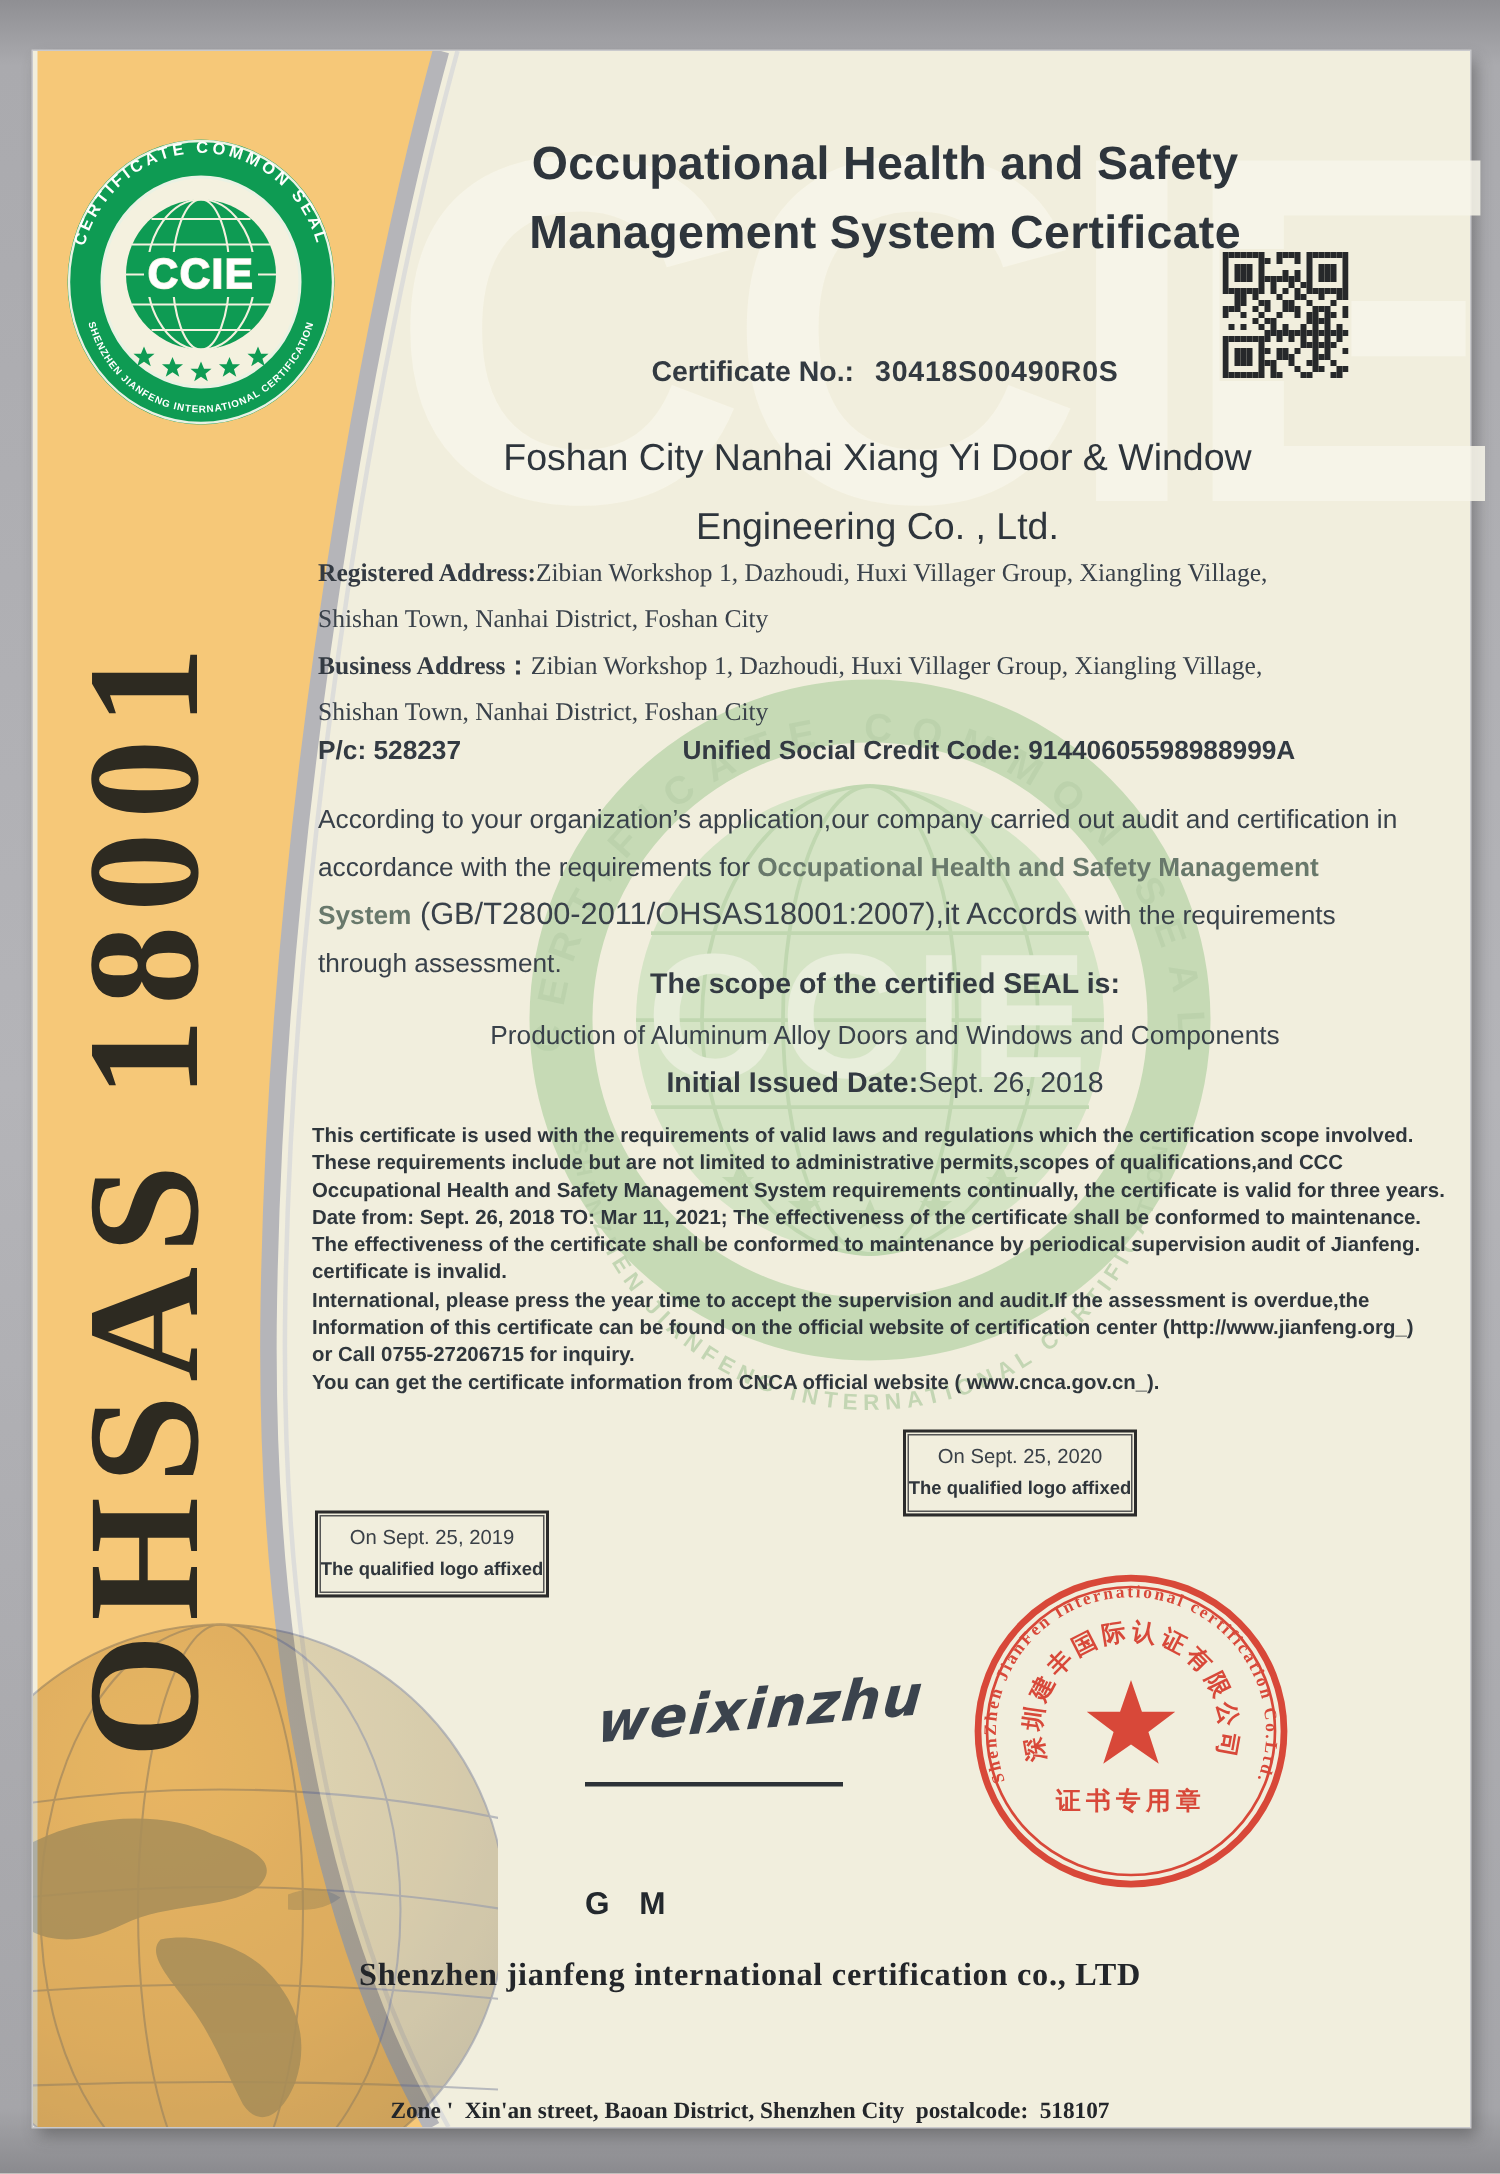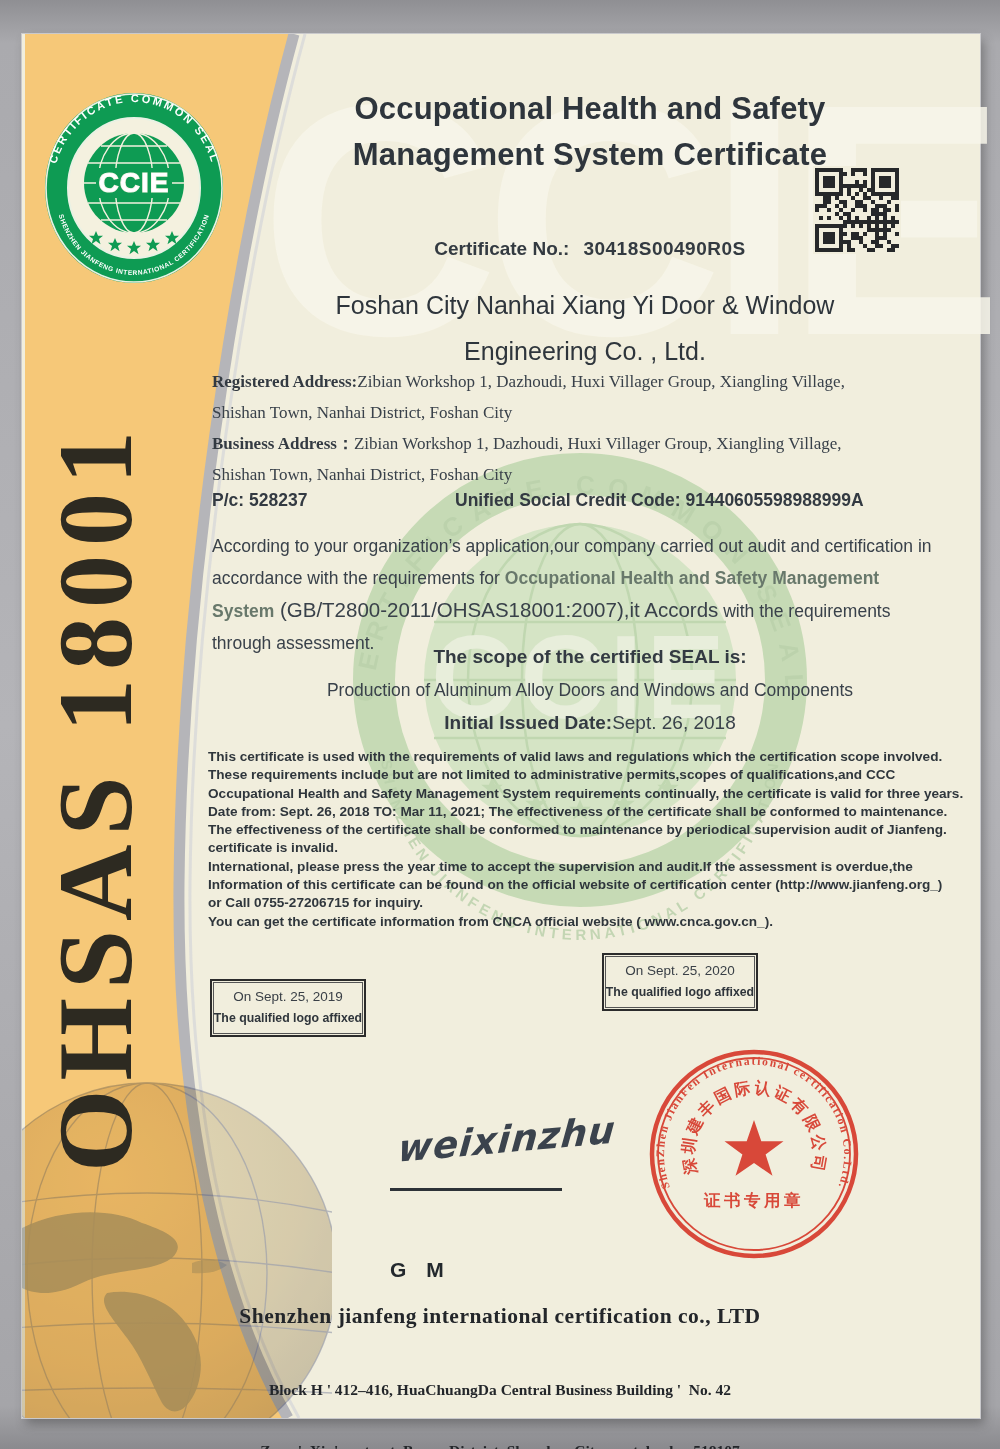--- a/index.html
+++ b/index.html
@@ -50,21 +50,21 @@
     text-align:center;background:transparent;z-index:6;}
   .datebox .l1{font-size:13.5px;margin-top:8px;color:#3a4047;}
   .datebox .l2{font-size:12.3px;font-weight:700;margin-top:7px;color:#2f353b;}
   .sig{left:398px;top:1118px;width:220px;font-family:"DejaVu Sans",sans-serif;font-style:italic;font-weight:600;
     font-size:37px;color:#3b434d;transform:rotate(-5deg) skewX(-10deg);letter-spacing:1px;z-index:6;}
   .sigline{left:390px;top:1188px;width:172px;height:3px;background:#2d3237;z-index:6;}
   .gm{left:390px;top:1258px;width:172px;text-align:left;font-size:21px;font-weight:700;letter-spacing:7px;color:#23282d;z-index:6;}
   .stamp-svg{left:644px;top:1044px;z-index:7;opacity:.92;}
   .footer{left:120px;top:1268px;width:760px;text-align:center;z-index:6;
     font-family:"Liberation Serif",serif;color:#23262a;white-space:pre;}
-  .footer .f-co{font-size:21.5px;font-weight:bold;letter-spacing:.5px;margin-bottom:12px;}
+  .footer .f-co{font-size:21.5px;font-weight:bold;letter-spacing:.5px;margin-bottom:30px;}
   .footer .f-ad{font-size:15.5px;font-weight:bold;line-height:25px;}
   .ohsas{
     left:34px;top:1262px;width:930px;height:130px;z-index:5;
     transform:rotate(-90deg);transform-origin:0 0;
     font-family:"Liberation Serif","DejaVu Serif",serif;font-weight:bold;
     font-size:106px;letter-spacing:9px;color:#2d2a21;text-align:center;line-height:124px;
   }
 </style>
 </head>
 <body>
@@ -449,21 +449,21 @@
     <div><b>Occupational Health and Safety Management System</b> requirements continually, the certificate is valid for three years.</div>
     <div>Date from: Sept. 26, 2018 TO: Mar 11, 2021; The effectiveness of the certificate shall be conformed to maintenance.</div>
     <div>The effectiveness of the certificate shall be conformed to maintenance by periodical supervision audit of Jianfeng.</div>
     <div>certificate is invalid.</div>
     <div>International, please press the year time to accept the supervision and audit.If the assessment is overdue,the</div>
     <div>Information of this certificate can be found on the official website of certification center (http://www.jianfeng.org_)</div>
     <div>or Call 0755-27206715 for inquiry.</div>
     <div>You can get the certificate information from CNCA official website ( www.cnca.gov.cn_).</div>
   </div>
 
-<div class="abs datebox" style="left:210px;top:979px;">
+<div class="abs datebox" style="left:210px;top:1007px;">
   <div class="l1">On Sept. 25, 2019</div>
   <div class="l2">The qualified logo affixed</div>
 </div>
 <div class="abs datebox" style="left:602px;top:953px;">
   <div class="l1">On Sept. 25, 2020</div>
   <div class="l2">The qualified logo affixed</div>
 </div>
 
 <div class="abs sig">weixinzhu</div>
 <div class="abs sigline"></div>
@@ -483,17 +483,16 @@
   </text>
   <text font-size="16" font-weight="bold" letter-spacing="3" fill="#d63b2c">
     <textPath href="#sealCn" startOffset="50%" text-anchor="middle">深圳建丰国际认证有限公司</textPath>
   </text>
   <path fill="#d63b2c" d="M0,-30 L7.3,-8.8 29.5,-8.8 11.6,4.6 18.5,25.8 0,13 -18.5,25.8 -11.6,4.6 -29.5,-8.8 -7.3,-8.8 Z" transform="translate(0,-4)"></path>
   <text x="0" y="52" text-anchor="middle" font-size="16.5" font-weight="bold" letter-spacing="3.5" fill="#d63b2c">证书专用章</text>
 </svg>
 
 <div class="abs footer">
   <div class="f-co">Shenzhen jianfeng international certification co., LTD</div>
-  <div class="f-ad">Block H ' 412–416, HuaChuangDa Central Business Building '  No. 42</div>
   <div class="f-ad">Zone '  Xin'an street, Baoan District, Shenzhen City  postalcode:  518107</div>
   
   
 </div>
 
 </body></html>

